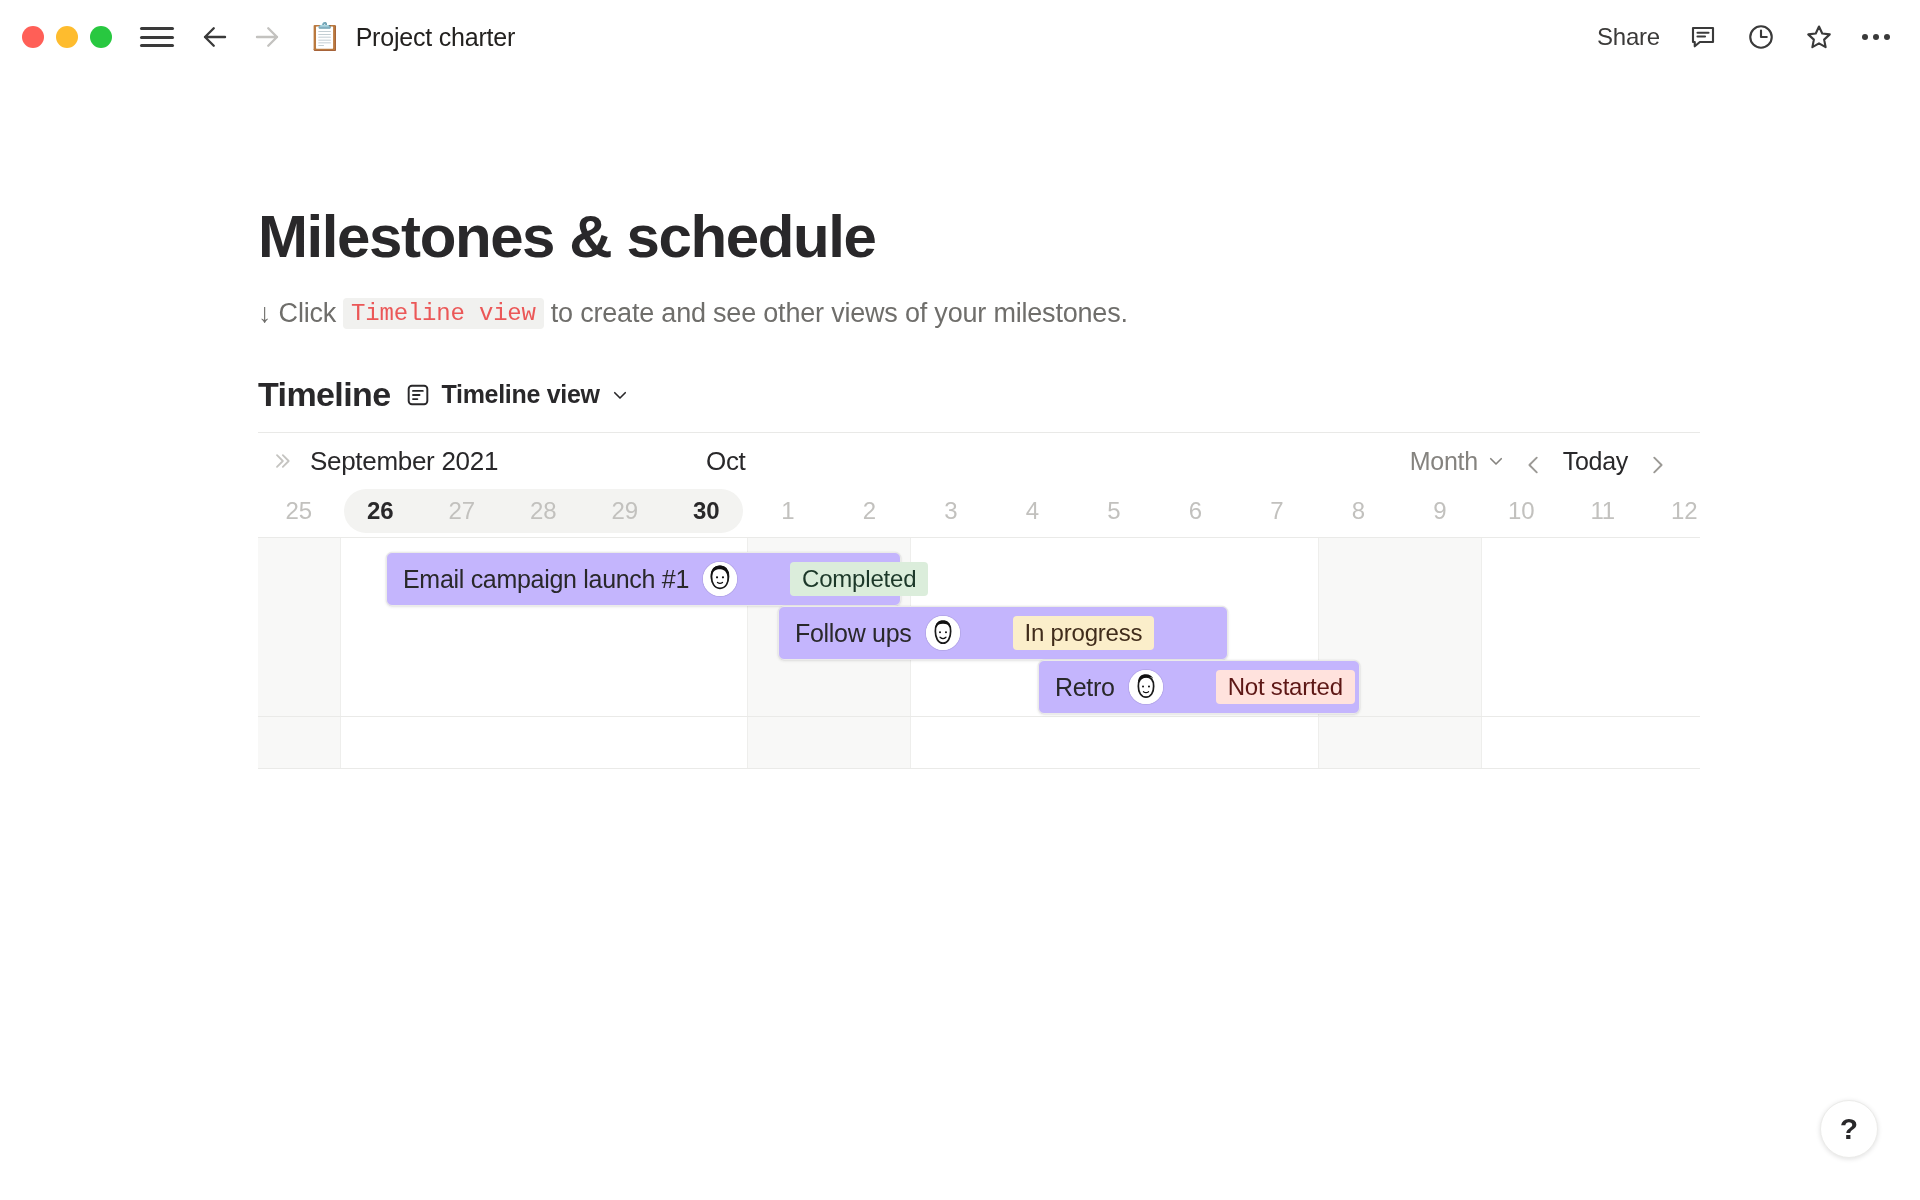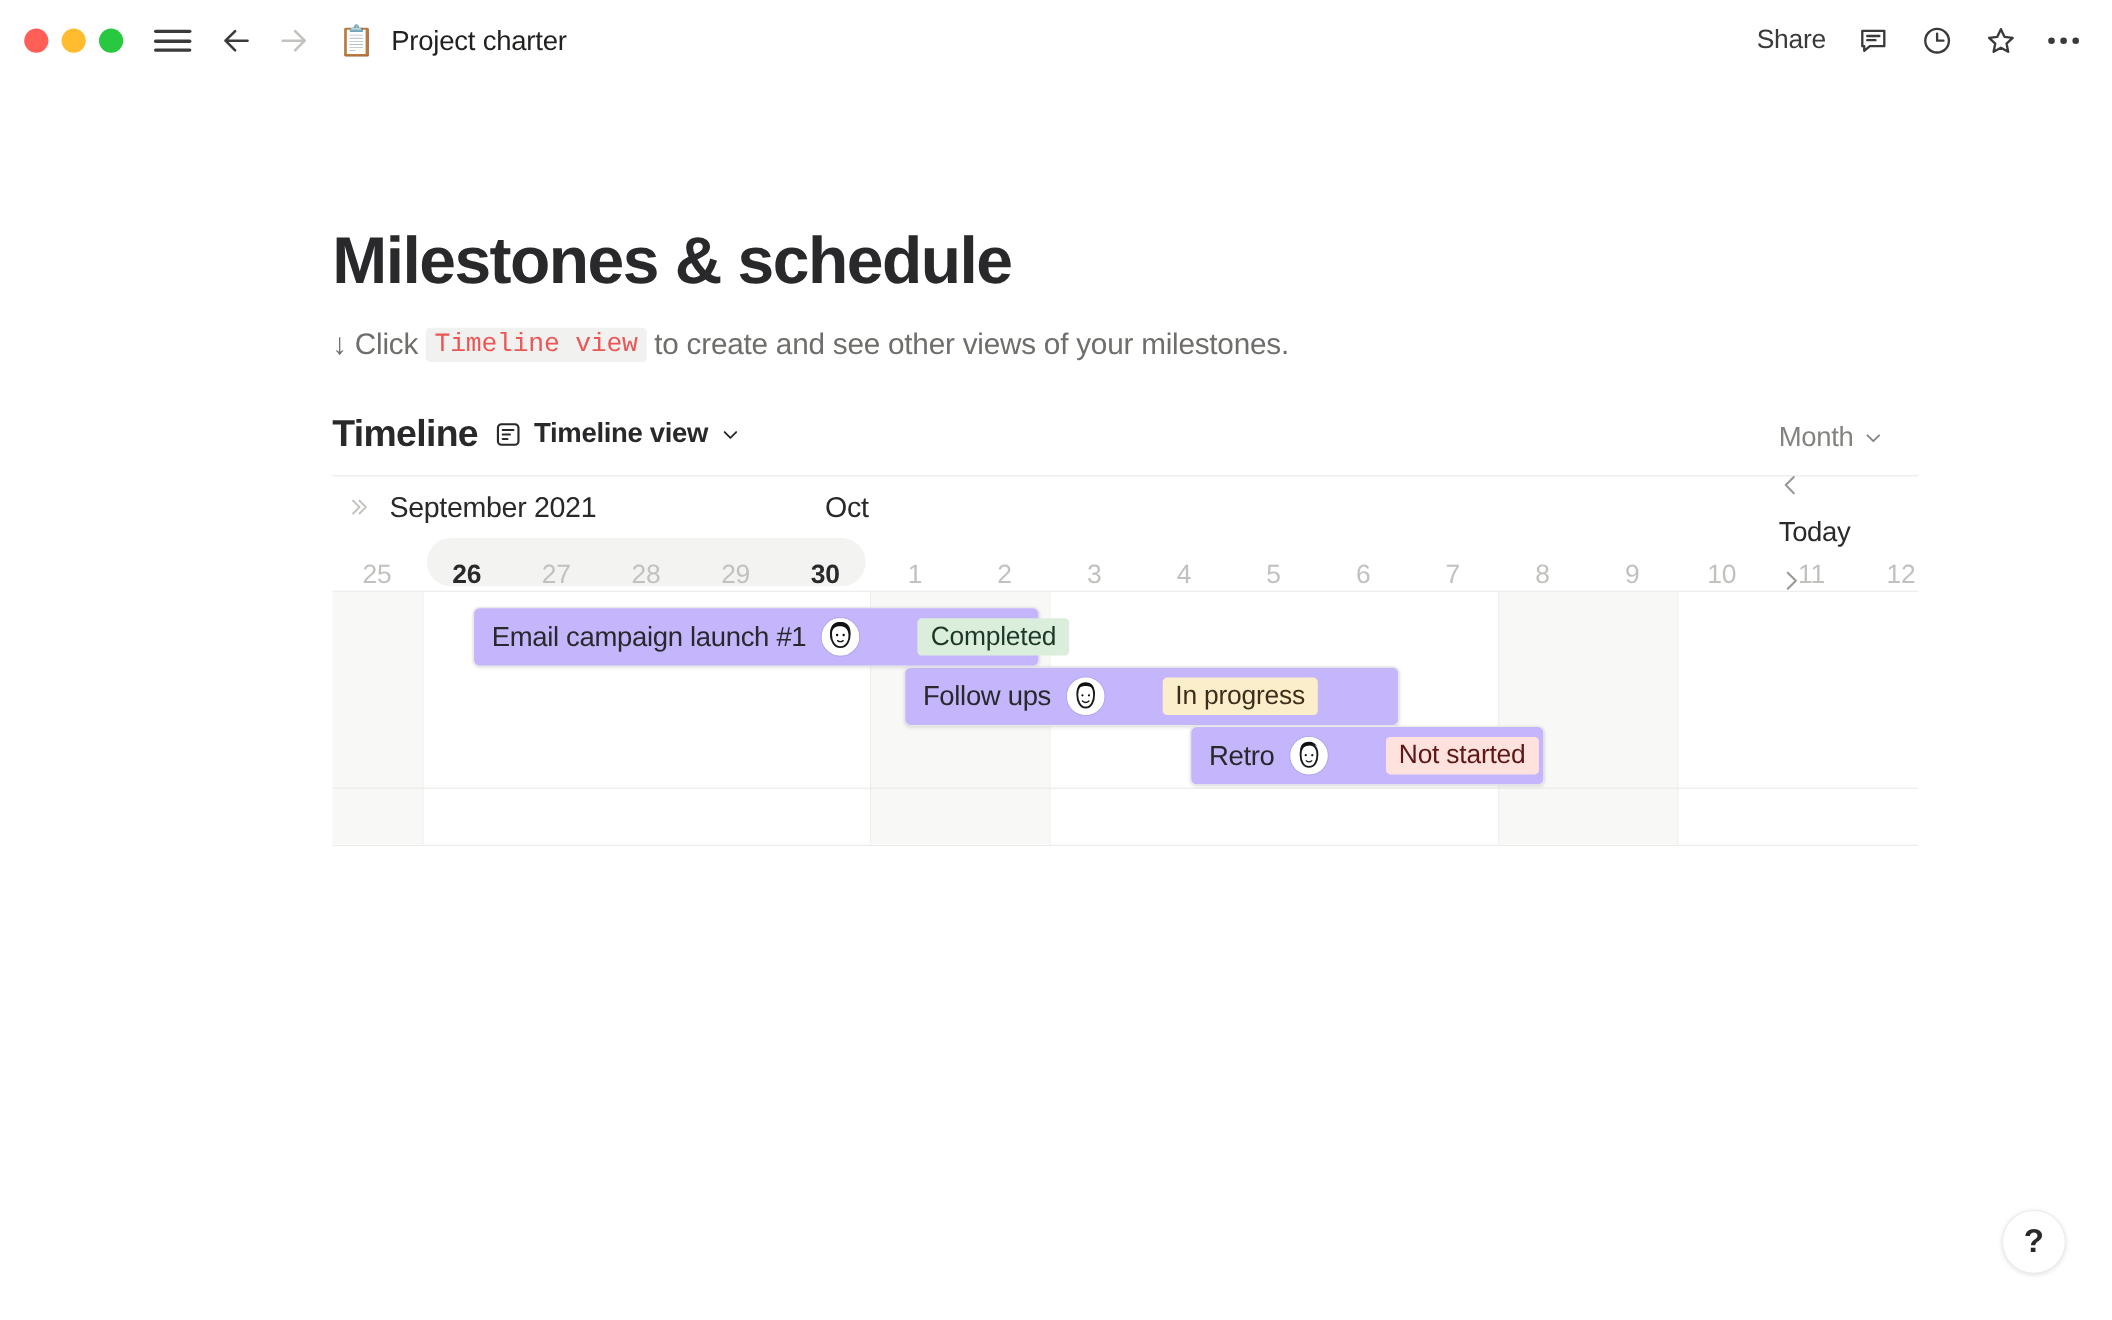--- a/index.html
+++ b/index.html
@@ -37,21 +37,21 @@
   .topbar-right {
     margin-left: auto; margin-right: 30px;
     display: flex; align-items: center; gap: 28px;
   }
   .share-btn { font-size: 24px; color: #3b3a39; letter-spacing: -0.2px; }
   .tb-icon { width: 30px; height: 30px; display: block; }
   .dots-icon { display: flex; gap: 5px; align-items: center; }
   .dots-icon i { width: 6px; height: 6px; border-radius: 50%; background: #3a3a3a; display: block; }
 
   
-  .page { position: absolute; top: 74px; left: 0; width: 1920px; padding-left: 44px; }
+  .page { position: absolute; top: 74px; left: 0; width: 1920px; }
   .content { margin-left: 258px; width: 1442px; }
 
   h1.page-title {
     font-size: 60px; font-weight: bold; color: #29282a;
     letter-spacing: -1.4px; margin-top: 130px; line-height: 1.1;
   }
 
   p.page-desc {
     margin-top: 38px; font-size: 27px; color: #6f6e6b;
     line-height: 1.48; letter-spacing: -0.2px; max-width: 1380px;
@@ -75,33 +75,33 @@
   .view-label { font-size: 25px; font-weight: bold; color: #29282a; letter-spacing: -0.3px; }
   .chev { width: 18px; height: 18px; display: block; }
 
   .tl-rule { margin-top: 18px; height: 1px; background: #e9e9e7; width: 1442px; }
 
   
   .cal-nav { height: 56px; display: flex; align-items: center; position: relative; }
   .collapse-ico { width: 24px; height: 20px; display: block; margin-left: 12px; }
   .month-main { font-size: 26px; color: #29282a; margin-left: 16px; letter-spacing: -0.3px; }
   .month-next { font-size: 26px; color: #29282a; letter-spacing: -0.3px; position: absolute; left: 448px; }
-  .cal-right { margin-left: auto; display: flex; align-items: flex-start; gap: 18px; margin-right: 32px; flex-direction: column; }
+  .cal-right { margin-left: auto; display: flex; align-items: flex-end; gap: 18px; margin-right: 32px; }
   .month-sel { display: flex; align-items: center; gap: 9px; cursor: pointer; }
   .month-sel span { font-size: 25px; color: #85837f; letter-spacing: -0.3px; }
   .nav-chev { width: 22px; height: 22px; display: block; cursor: pointer; }
   .today-btn { font-size: 25px; color: #29282a; letter-spacing: -0.3px; cursor: pointer; }
 
   
   .day-strip { position: relative; height: 44px; }
   .day-pill {
     position: absolute; top: 0; height: 44px; border-radius: 22px; background: #f3f3f1;
   }
   .day-cell {
-    position: absolute; top: 12px; height: 44px;
+    position: absolute; top: 0; height: 44px;
     display: flex; align-items: center; justify-content: center;
     font-size: 24px; color: #c2c1be; letter-spacing: -0.2px;
   }
   .day-cell.bold { color: #29282a; font-weight: bold; }
 
   
   .grid-wrap {
     position: relative; width: 1442px; height: 232px;
     border-top: 1px solid #eaeae8; border-bottom: 1px solid #eaeae8;
     margin-top: 4px; overflow: hidden;

